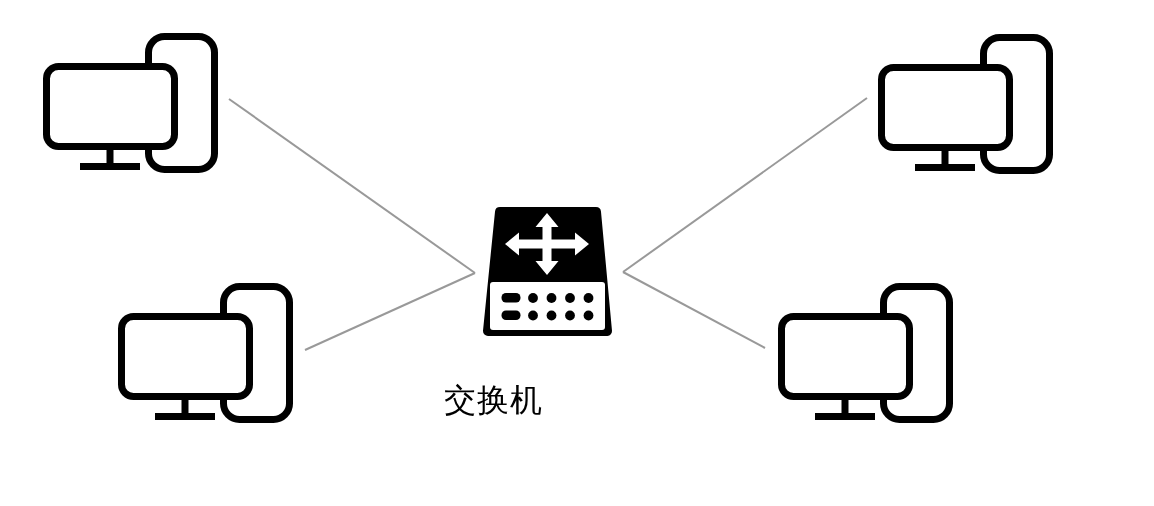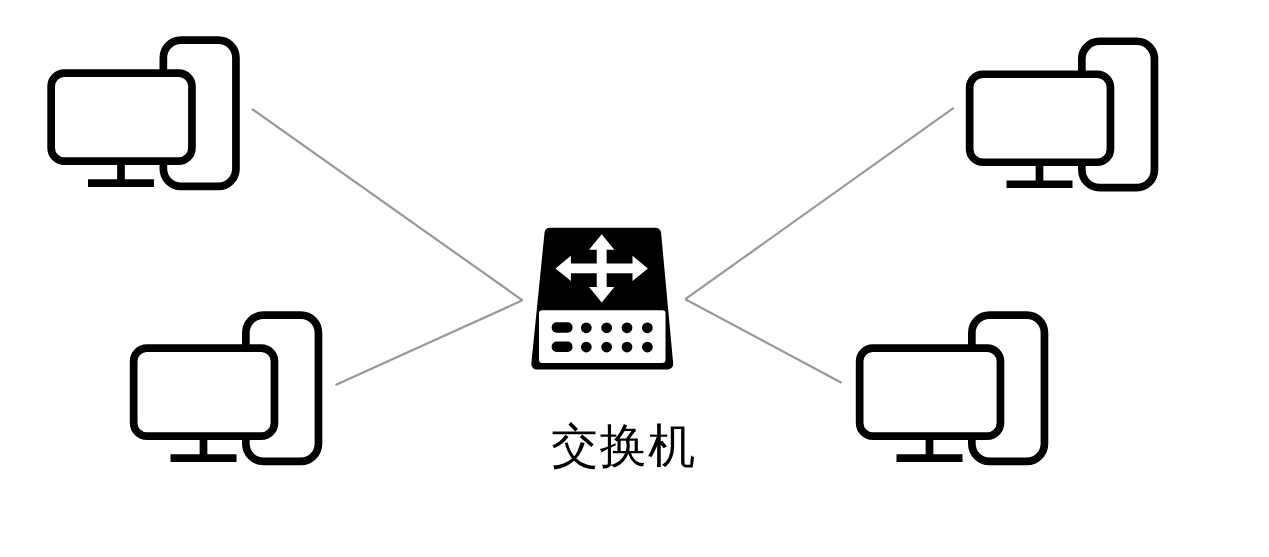--- a/index.html
+++ b/index.html
@@ -20,25 +20,25 @@
     left: 0;
     top: 0;
     width: 1154px;
     height: 506px;
   }
   .node {
     position: absolute;
   }
   .switch-label {
     position: absolute;
-    left: 433px;
+    left: 444px;
     top: 383px;
     width: 200px;
-    text-align: right;
-    font-size: 43px;
+    text-align: left;
+    font-size: 32px;
     line-height: 1.1;
     color: #000000;
     letter-spacing: 1px;
     white-space: nowrap;
   }
 </style>
 </head>
 <body>
 
 <div class="canvas">

